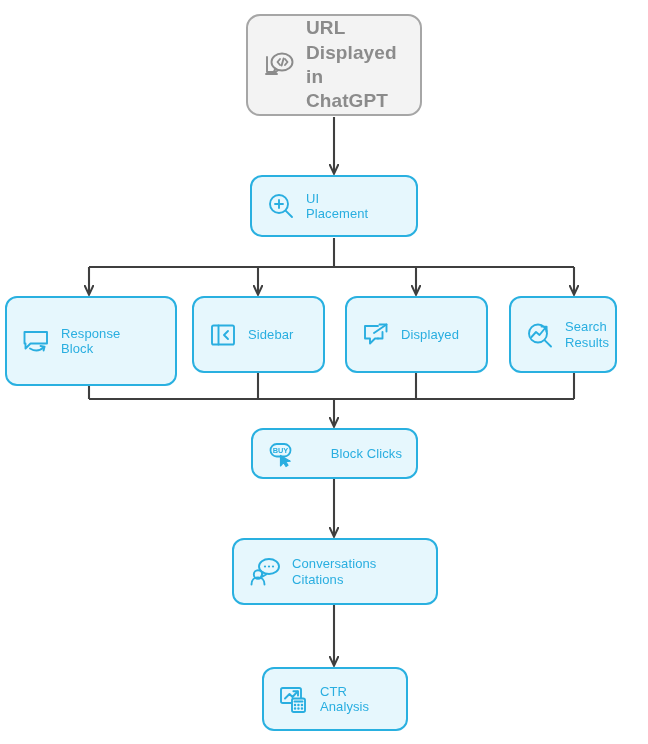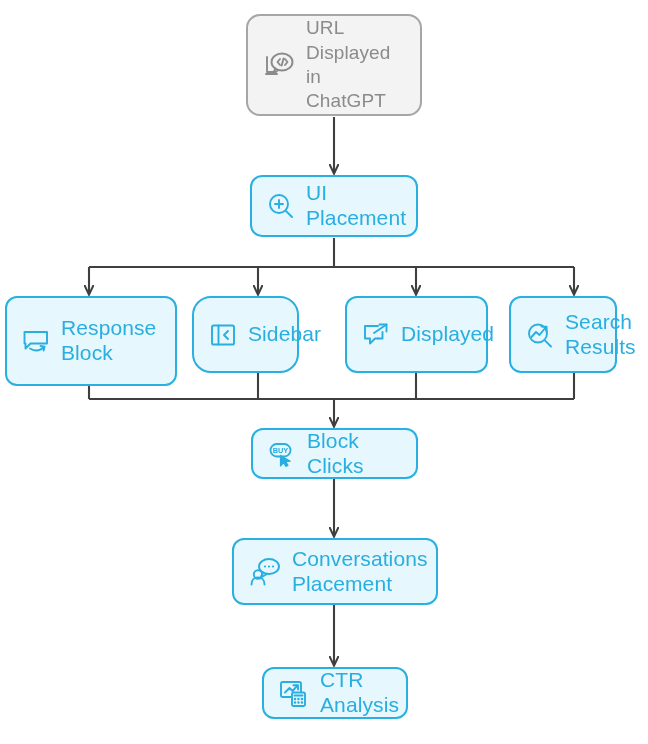--- a/index.html
+++ b/index.html
@@ -33,37 +33,37 @@
     border-radius:14px;
   }
   .node .icon{
     flex:0 0 auto;
     display:block;
     width:30px;height:30px;
     line-height:0;
   }
   .node .label{
     color:#29aee0;
-    font-size:21px;
+    font-size:13px;
     line-height:1.18;
     letter-spacing:.1px;
     white-space:pre-line;
   }
   .node.gray .label{color:#8b8b8b;}
 
   
-  #n-url          {left:246px; top:14px;  width:176px; height:102px;}
+  #n-url          {left:246px; top:14px;  width:176px; height:102px;font-weight:bold;}
   #n-ui           {left:250px; top:175px; width:168px; height:62px;}
   #n-response     {left:5px;   top:296px; width:172px; height:90px;}
-  #n-sidebar      {left:192px; top:296px; width:107px; height:77px;border-radius:19px;}
+  #n-sidebar      {left:192px; top:296px; width:133px; height:77px;}
   #n-citations    {left:345px; top:296px; width:143px; height:77px;}
   #n-search       {left:509px; top:296px; width:108px; height:77px;justify-content:space-between;}
-  #n-clicks       {left:251px; top:428px; width:167px; height:51px;}
+  #n-clicks       {left:251px; top:428px; width:167px; height:51px;justify-content:space-between;}
   #n-conversations{left:232px; top:538px; width:206px; height:67px;}
-  #n-ctr          {left:262px; top:667px; width:146px; height:52px;}
+  #n-ctr          {left:262px; top:667px; width:146px; height:64px;}
 
   #n-url .label{font-size:19px;line-height:1.28;}
   #n-url .icon{width:34px;height:34px;}
   #n-conversations .icon{width:34px;height:34px;}
   #n-ctr .icon{width:32px;height:32px;}
   #n-clicks .icon{width:30px;height:30px;}
 </style>
 </head>
 <body>
 
@@ -192,21 +192,21 @@
         <circle cx="10" cy="19.5" r="4.2"></circle>
         <path d="M3.5 29.5 C3.5 24.8 6.4 22.4 10 22.4 C13.6 22.4 16.5 24.8 16.5 29.5"></path>
         <ellipse cx="21" cy="11.5" rx="10" ry="7.5"></ellipse>
         <path d="M15 17.5 L12.5 22.8 L18.5 19.3"></path>
         <circle cx="17" cy="11.5" r="1.1" fill="#29aee0" stroke="none"></circle>
         <circle cx="21" cy="11.5" r="1.1" fill="#29aee0" stroke="none"></circle>
         <circle cx="25" cy="11.5" r="1.1" fill="#29aee0" stroke="none"></circle>
       </svg>
     </span>
     <span class="label">Conversations
-Placement</span>
+Citations</span>
   </div>
 
   <div class="node" id="n-ctr">
     <span class="icon">
       <svg viewBox="0 0 32 32" width="32" height="32" fill="none" stroke="#29aee0" stroke-width="1.9" stroke-linecap="round" stroke-linejoin="round">
         <rect x="3" y="5" width="20" height="15" rx="1.8"></rect>
         <path d="M7 15.5 L11.5 11 L14.5 14 L19.5 8.5"></path>
         <path d="M15.4 8.2 L20 8.2 L20 12.6"></path>
         <rect x="14" y="15.5" width="13" height="13.5" rx="1.8" fill="#e6f7fd"></rect>
         <path d="M16.5 18.5 L24.5 18.5"></path>

